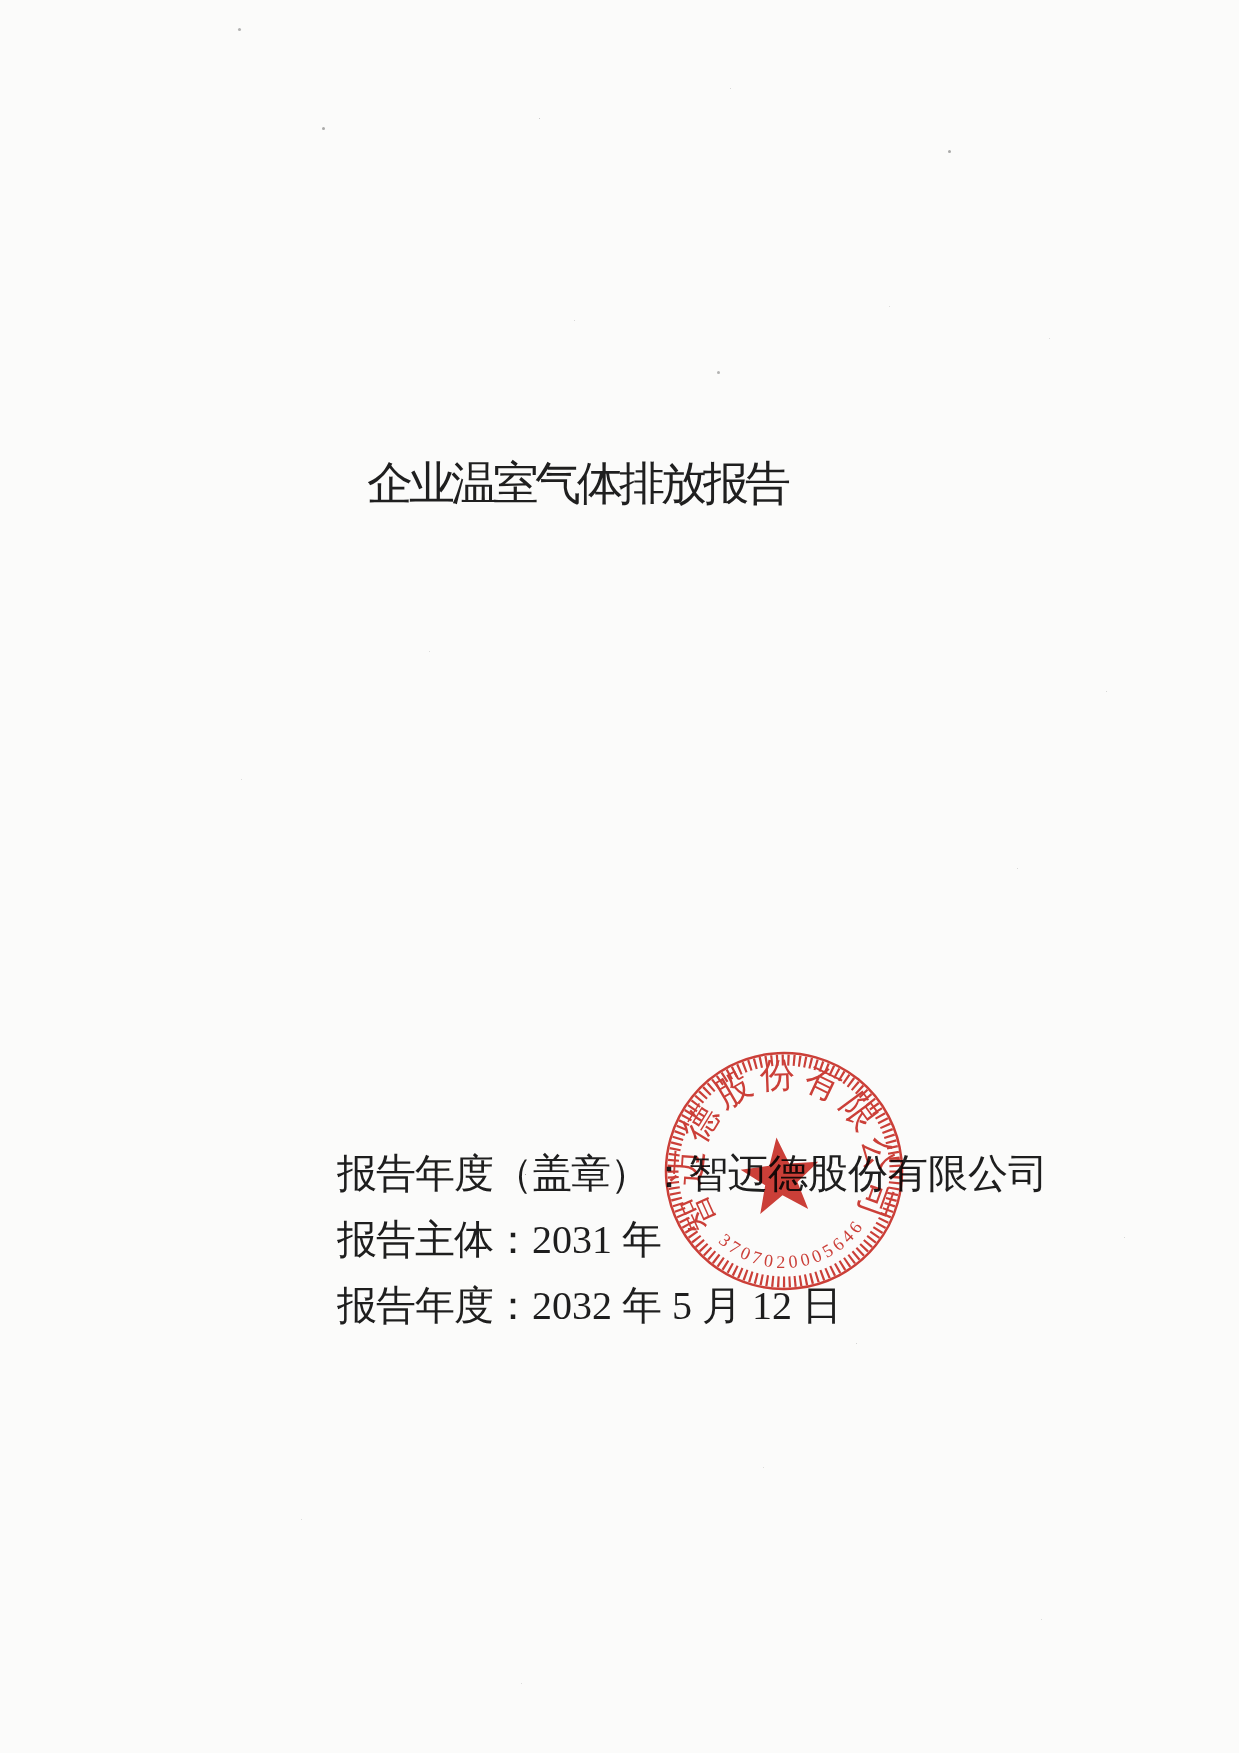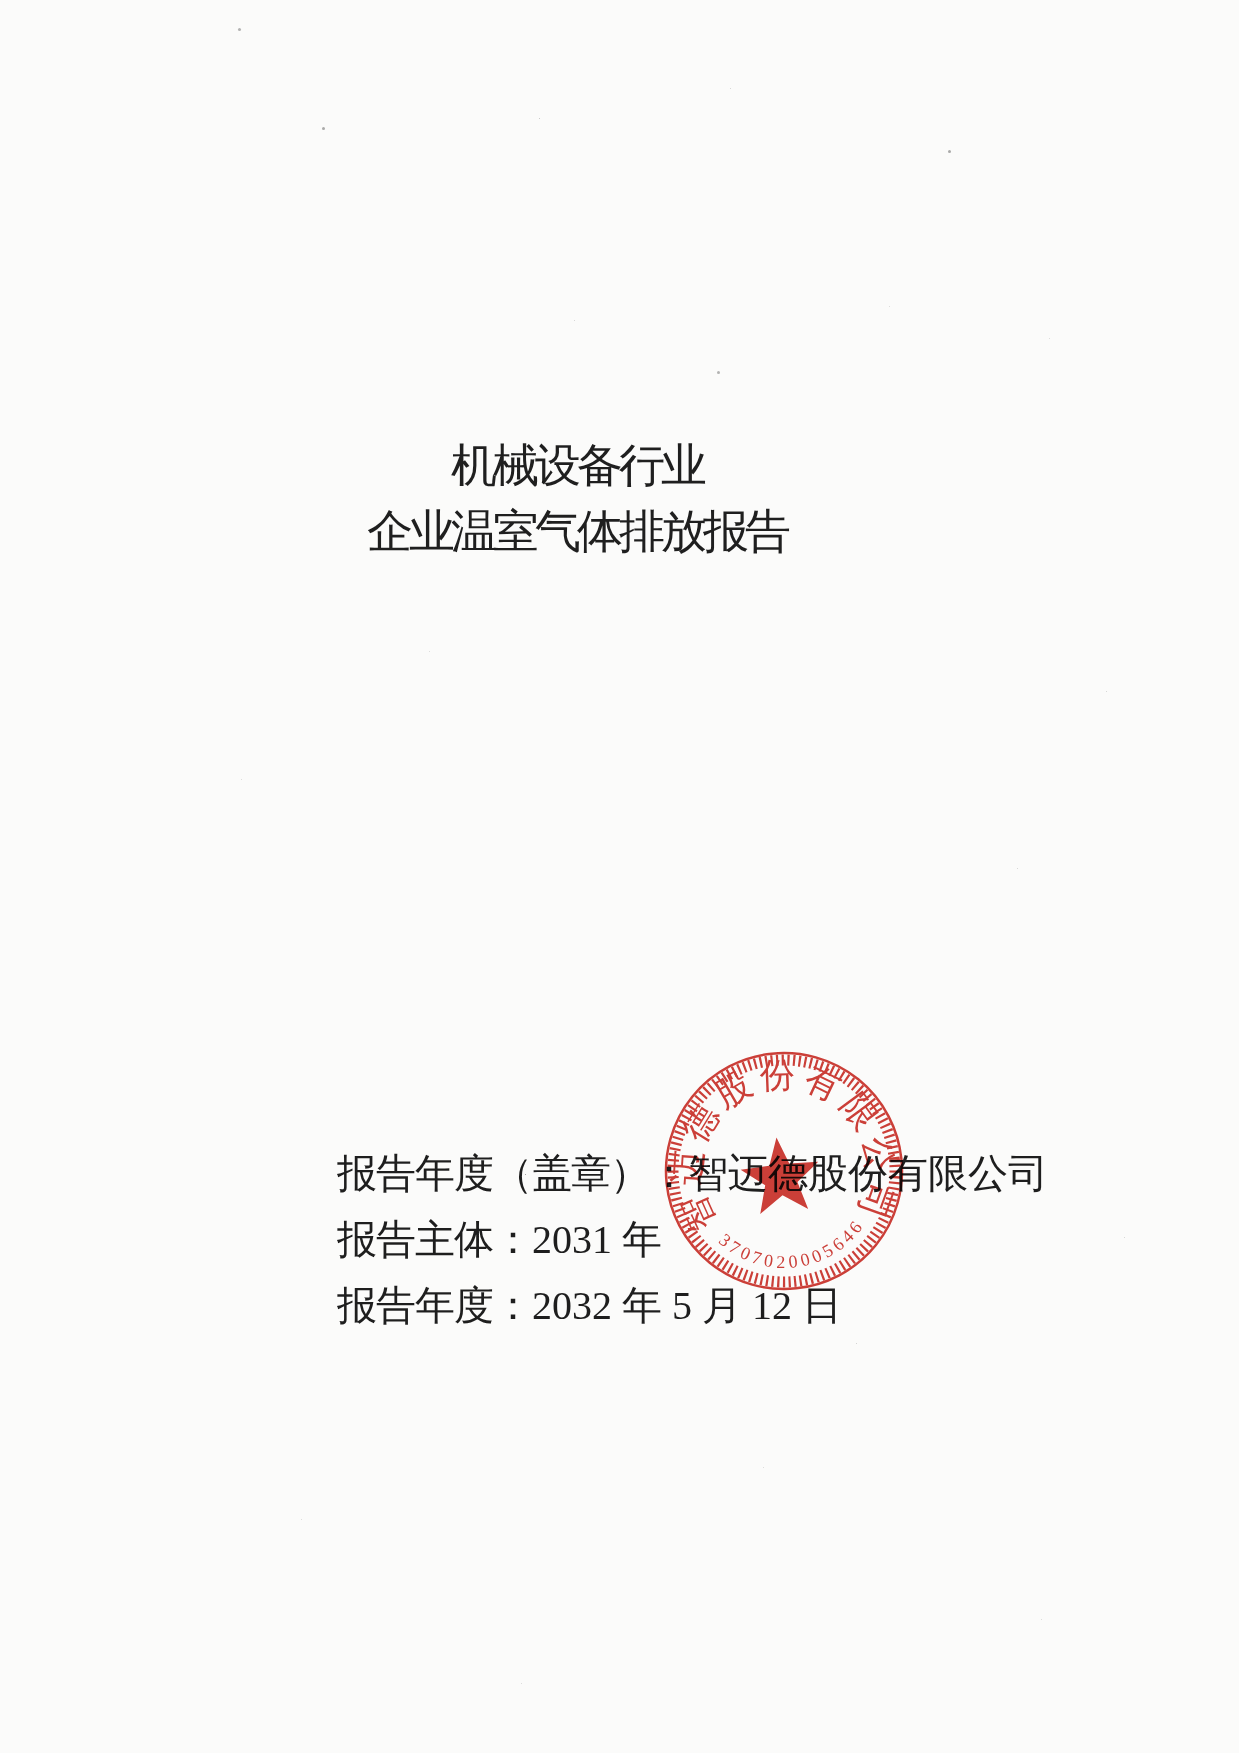--- a/index.html
+++ b/index.html
@@ -88,21 +88,20 @@
   }
 </style>
 </head>
 <body>
 
 <div class="page">
 
   <div class="noise"></div>
 
   <div class="title-block">
-    <div class="title-line">机械设备行业</div>
     <div class="title-line second">企业温室气体排放报告</div>
   </div>
 
   <div class="info-block">
     <div class="info-line">
       <span class="label">报告年度（盖章）：</span><span class="value">智迈德股份有限公司</span>
     </div>
     <div class="info-line">
       <span class="label">报告主体：</span><span class="value">2031 年</span>
     </div>

